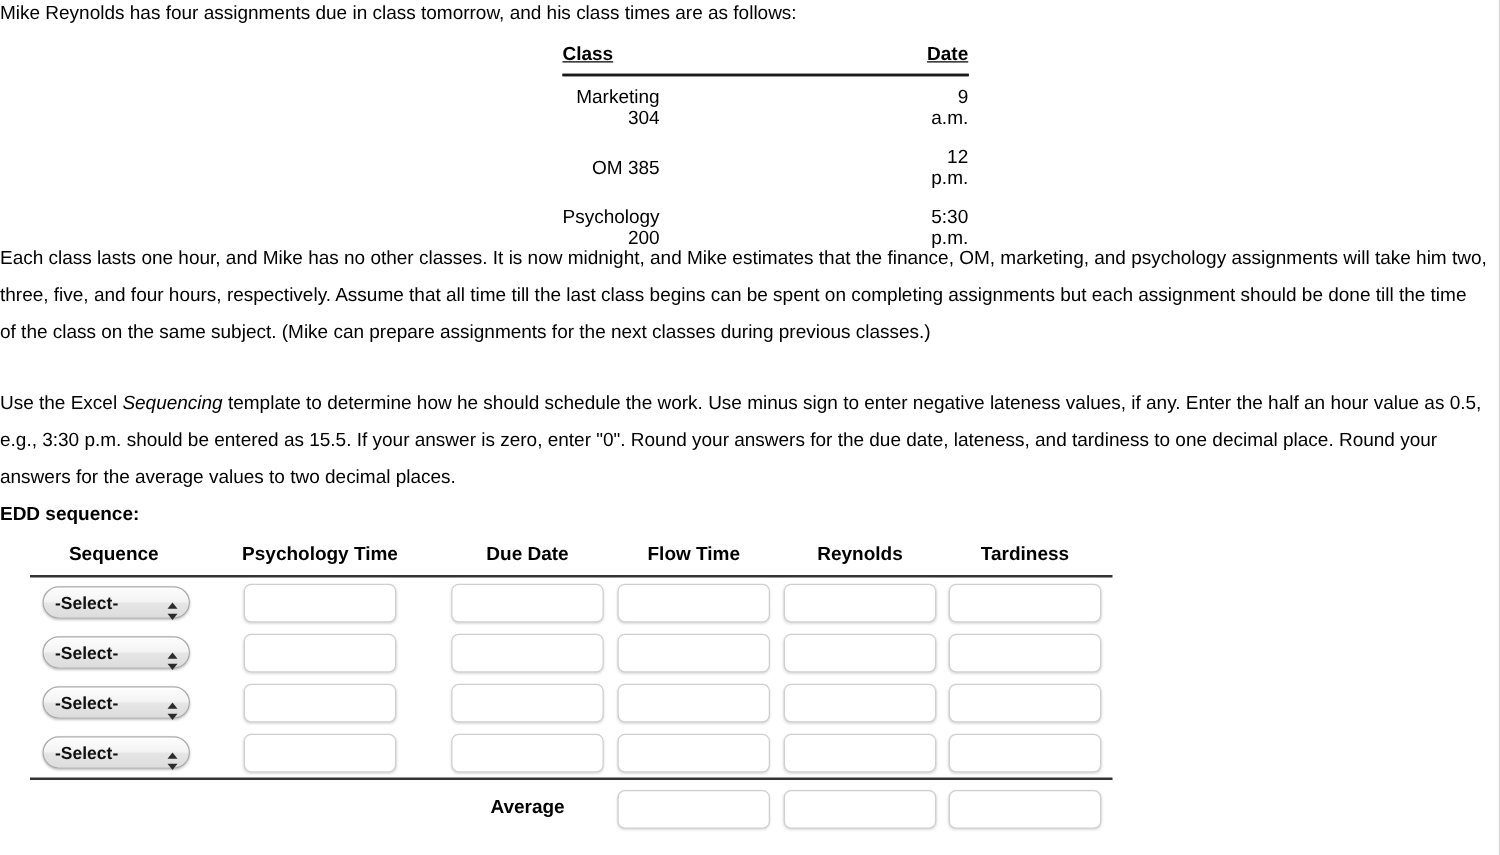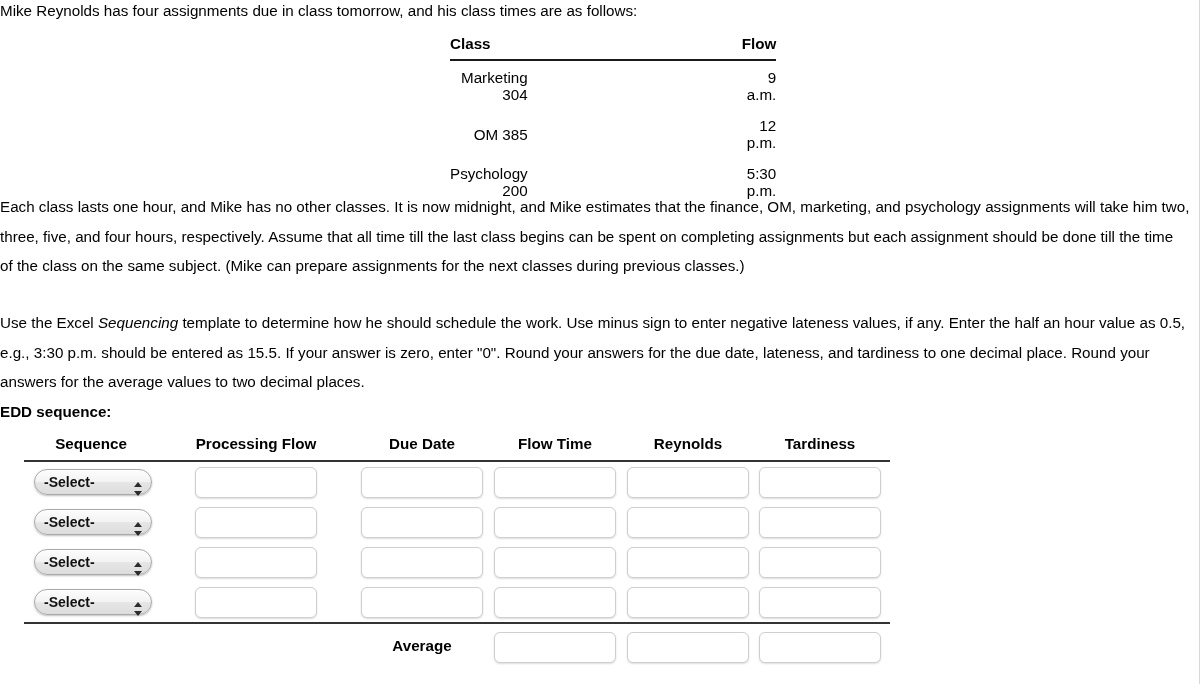--- a/index.html
+++ b/index.html
@@ -42,20 +42,21 @@
     width: 294px;
     border-collapse: collapse;
   }
   .class-table th {
     text-align: left;
     font-weight: bold;
     font-size: 15.2px;
     padding: 0 0 5px 0;
     border-bottom: 2px solid #1a1a1a;
     line-height: 20px;
+    text-decoration: underline;
   }
   .class-table td {
     text-align: right;
     font-weight: normal;
     padding: 8px 0 6px 0;
     line-height: 17px;
     font-size: 15.2px;
   }
   .class-table th.col-time,
   .class-table td.col-time { padding-left: 214px; }
@@ -201,21 +202,21 @@
 <body>
 
 <div class="page">
 
   <div class="intro">Mike Reynolds has four assignments due in class tomorrow, and his class times are as follows:</div>
 
   <table class="class-table">
     <thead>
       <tr>
         <th class="col-class">Class</th>
-        <th class="col-time">Flow</th>
+        <th class="col-time">Date</th>
       </tr>
     </thead>
     <tbody>
       <tr>
         <td class="col-class">Marketing 304</td>
         <td class="col-time">9 a.m.</td>
       </tr>
       <tr>
         <td class="col-class">OM 385</td>
         <td class="col-time">12 p.m.</td>
@@ -230,21 +231,21 @@
   <div class="para" id="para1">Each class lasts one hour, and Mike has no other classes. It is now midnight, and Mike estimates that the finance, OM, marketing, and psychology assignments will take him two, three, five, and four hours, respectively. Assume that all time till the last class begins can be spent on completing assignments but each assignment should be done till the time of the class on the same subject. (Mike can prepare assignments for the next classes during previous classes.)</div>
 
   <div class="para" id="para2"><span>Use the Excel </span><em>Sequencing</em><span> template to determine how he should schedule the work. Use minus sign to enter negative lateness values, if any. Enter the half an hour value as 0.5, e.g., 3:30 p.m. should be entered as 15.5. If your answer is zero, enter "0". Round your answers for the due date, lateness, and tardiness to one decimal place. Round your answers for the average values to two decimal places.</span></div>
 
   <div class="edd-heading">EDD sequence:</div>
 
   <div class="seq">
 
     <div class="seq-header">
       <div class="hdr" style="left:67px">Sequence</div>
-      <div class="hdr" style="left:232px">Processing Flow</div>
+      <div class="hdr" style="left:232px">Psychology Time</div>
       <div class="hdr" style="left:398px">Due Date</div>
       <div class="hdr" style="left:531px">Flow Time</div>
       <div class="hdr" style="left:664px">Reynolds</div>
       <div class="hdr" style="left:796px">Tardiness</div>
     </div>
 
     <div class="seq-body">
 
       <div class="seq-row">
         <div class="cell" style="left:69px; top:7px">

